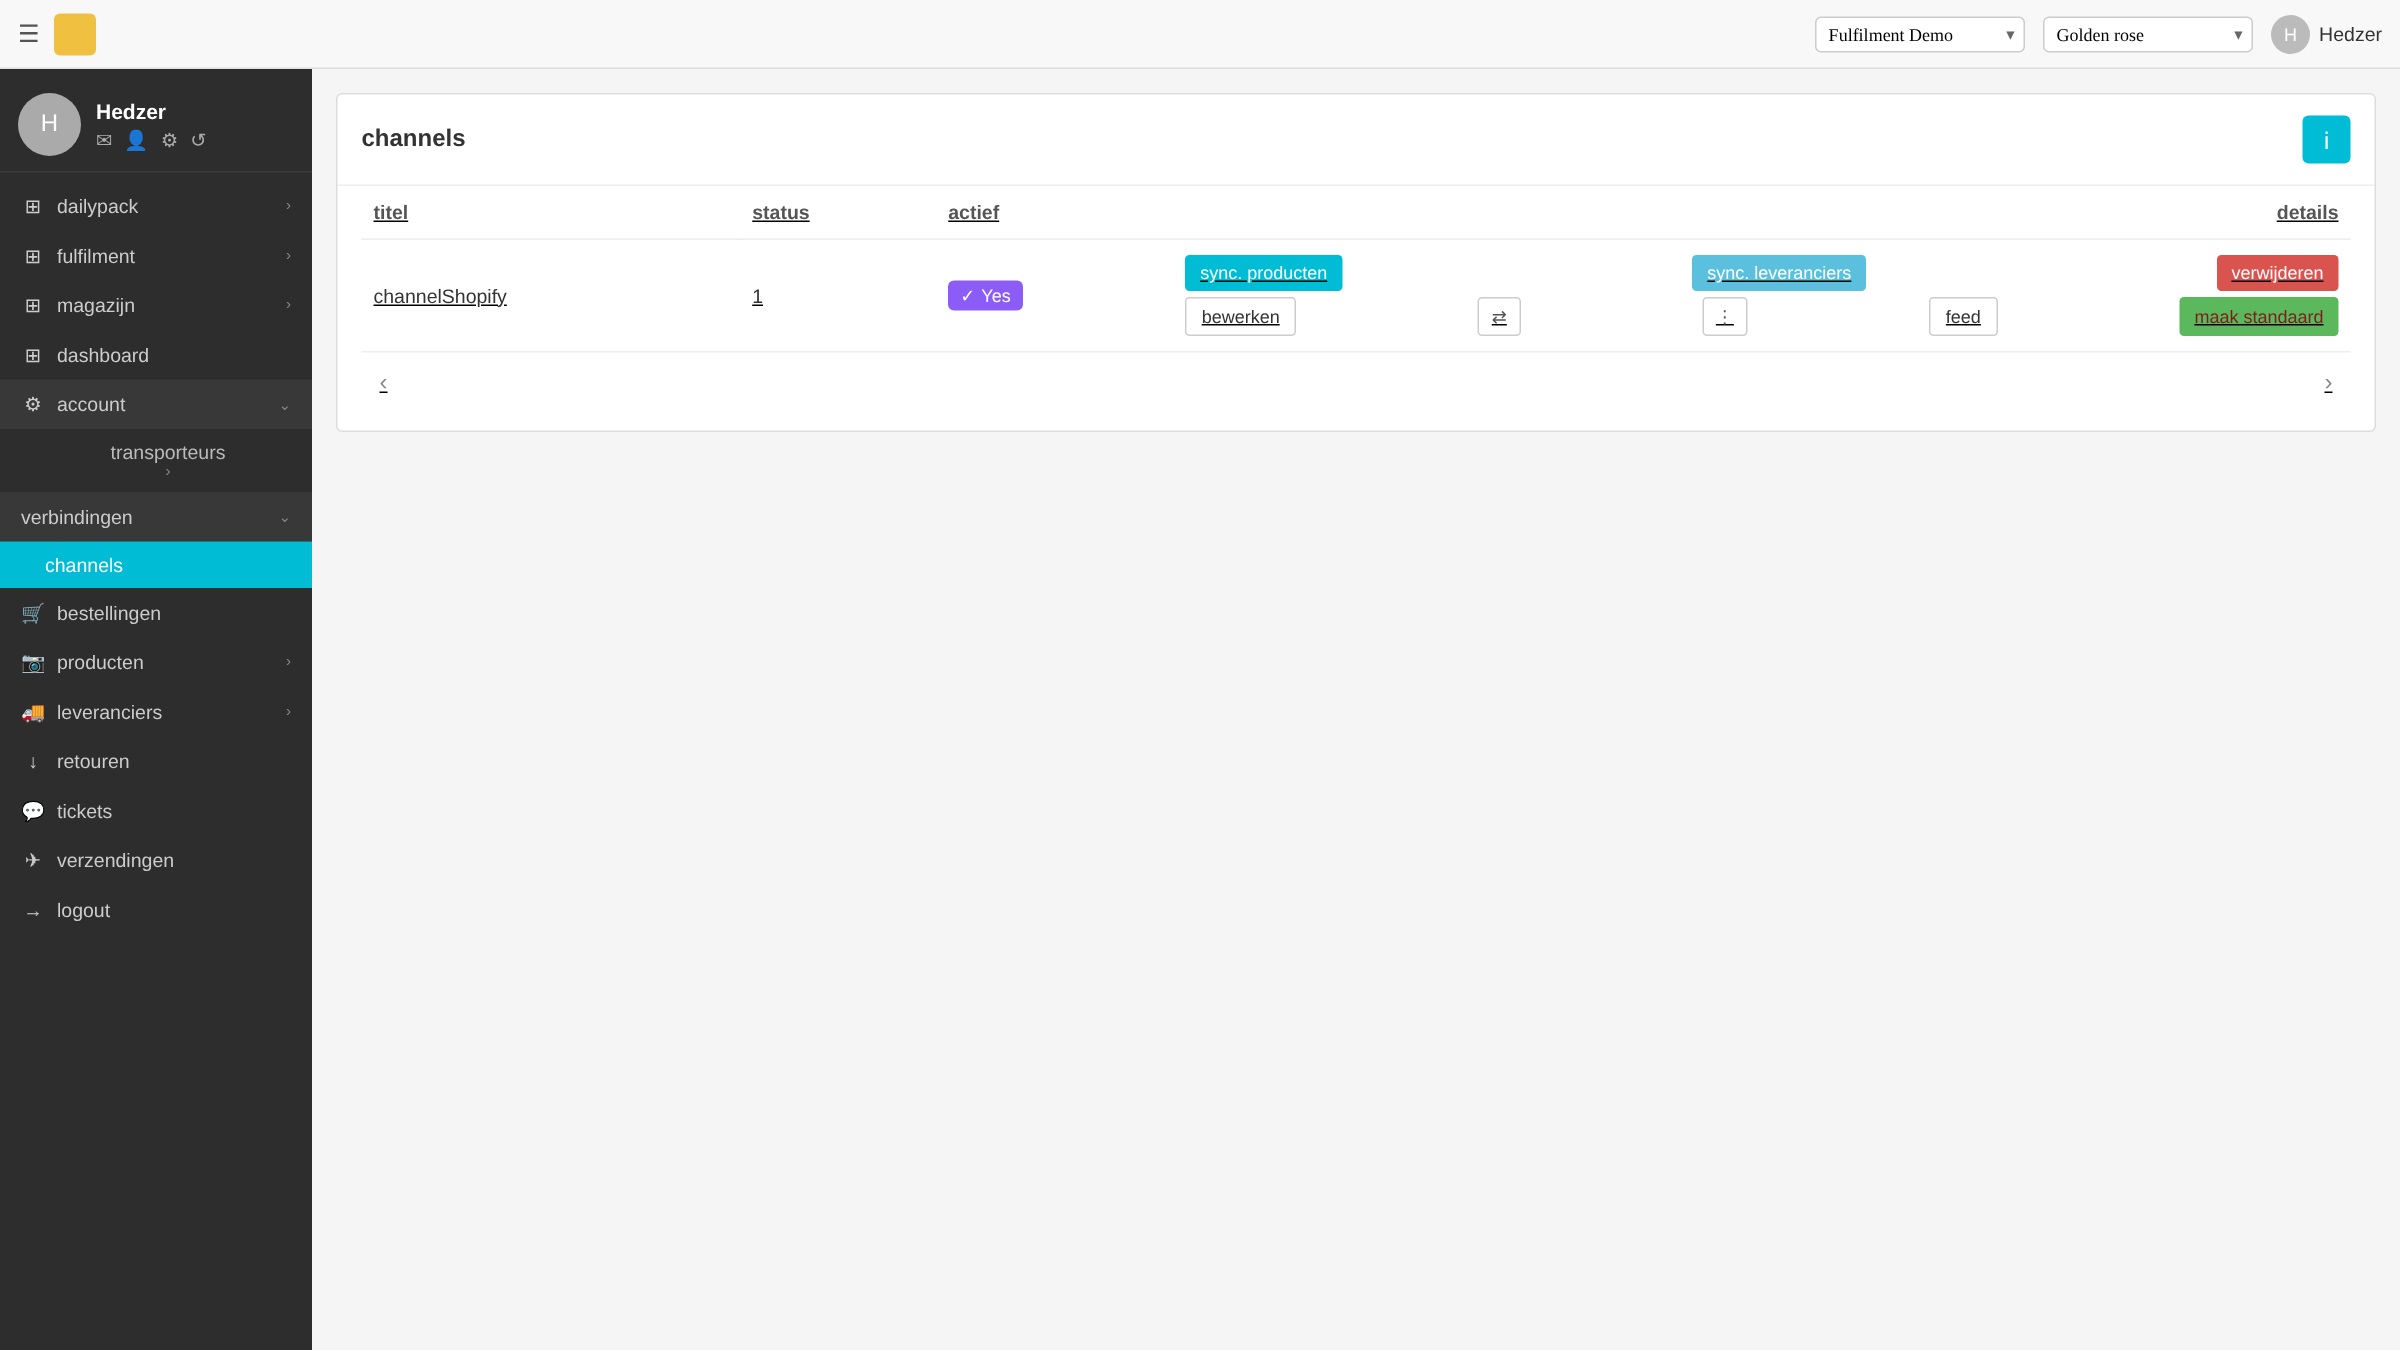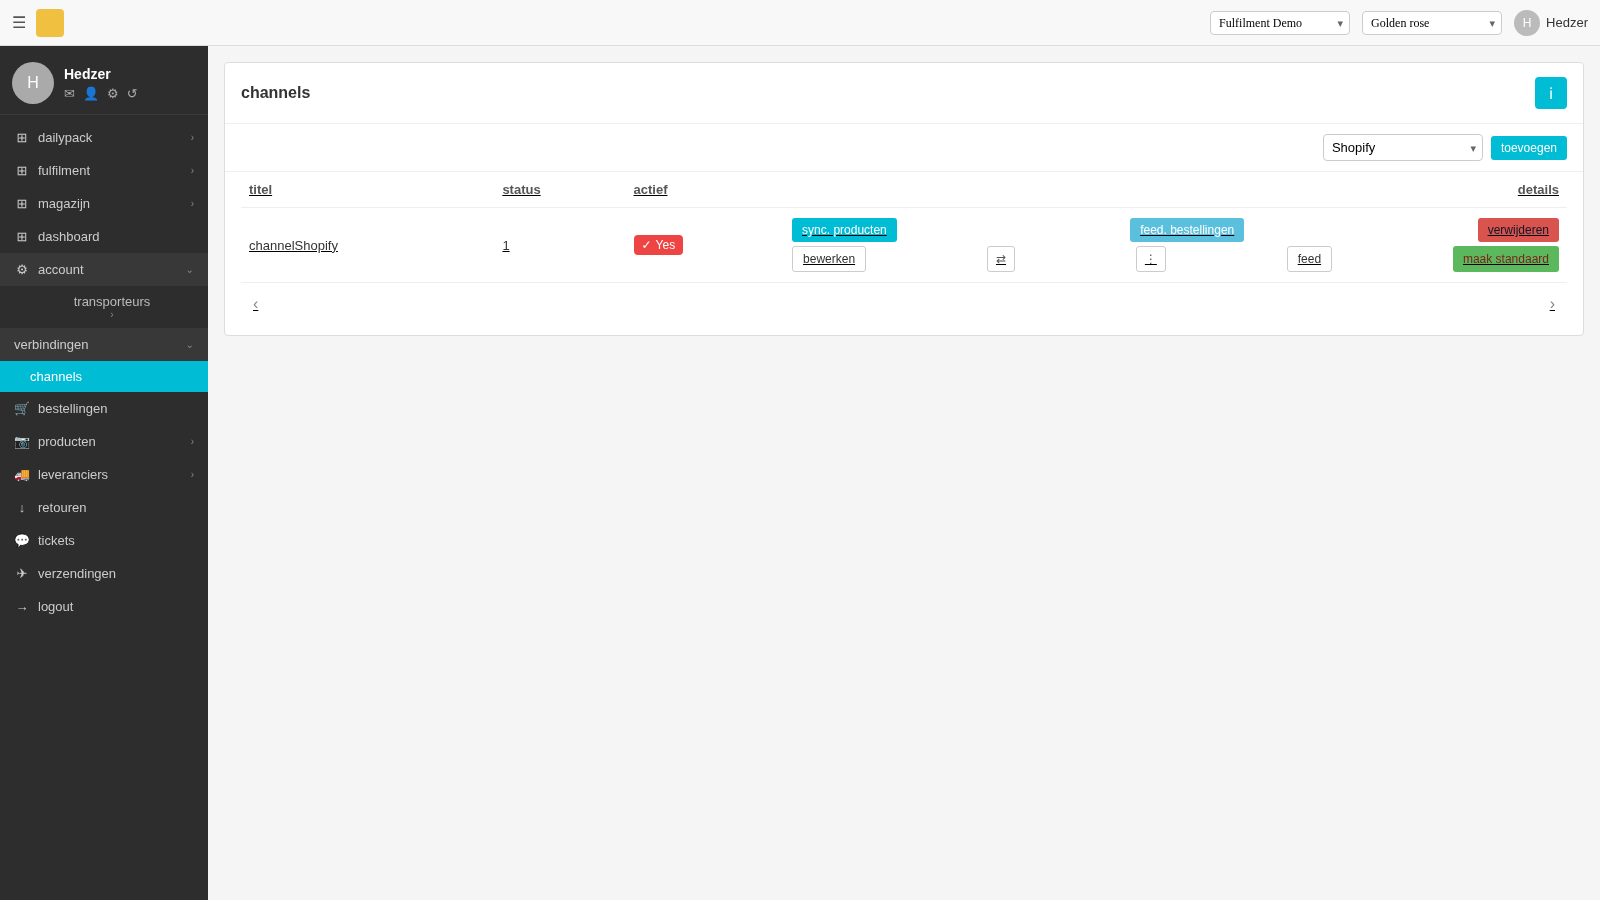--- a/index.html
+++ b/index.html
@@ -147,37 +147,37 @@
 
     
     .table-wrapper { padding: 0 16px 10px; overflow-x: auto; text-decoration: underline; }
     table { width: 100%; border-collapse: collapse; font-size: 13px; }
     th { text-align: left; padding: 10px 8px; color: #555; font-weight: 600; border-bottom: 1px solid #eee; }
     td { padding: 10px 8px; color: #333; vertical-align: middle; }
     tr:not(:last-child) td { border-bottom: 1px solid #f0f0f0; }
     .th-details { text-align: right; }
 
     .badge-yes {
-      background: #ef4444;
+      background: #8b5cf6;
       color: #fff;
       border-radius: 4px;
       padding: 3px 8px;
       font-size: 12px;
       display: inline-flex; align-items: center; gap: 4px;
     }
     .badge-yes::before { content: '✓'; }
 
     .action-buttons { display: flex; flex-wrap: wrap; justify-content: space-between; gap: 4px; }
     .btn {
       border: none; border-radius: 3px;
       padding: 5px 10px; font-size: 12px; cursor: pointer;
     }
     .btn-cyan { background: #00bcd4; color: #fff; }
     .btn-blue { background: #5bc0de; color: #fff; }
-    .btn-red { background: #d9534f; color: #0f172a; }
+    .btn-red { background: #d9534f; color: #ffffff; }
     .btn-green { background: #5cb85c; color: #7f1d1d; }
     .btn-default { background: #fff; color: #333; border: 1px solid #ccc; }
     .btn-icon { background: #fff; border: 1px solid #ccc; color: #555; padding: 5px 8px; }
 
     .table-pagination {
       display: flex; align-items: center; justify-content: space-between;
       padding: 8px 4px;
       border-top: 1px solid #eee;
     }
     .page-arrow { font-size: 16px; color: #888; cursor: pointer; padding: 4px 8px; }
@@ -335,30 +335,20 @@
         </div>
       </div>
     </div>
   </div>
 
   <div class="main">
     <div class="content-area">
       <div class="content-header">
         <h2 class="content-title">channels</h2>
         <button class="info-btn">ℹ</button>
-      </div>
-      <div class="content-toolbar">
-        <div class="toolbar-select-wrap">
-          <select class="toolbar-select">
-            <option>Shopify</option>
-            <option>WooCommerce</option>
-            <option>Magento</option>
-          </select>
-        </div>
-        <button class="btn-add btn">toevoegen</button>
       </div>
       <div class="table-wrapper">
         <table>
           <thead>
             <tr>
               <th>titel</th>
               <th>status</th>
               <th>actief</th>
               <th class="th-details">details</th>
             </tr>
@@ -368,21 +358,21 @@
               <td>channelShopify</td>
               <td>1</td>
               <td>
                 <span class="badge-yes">
                   <span>Yes</span>
                 </span>
               </td>
               <td>
                 <div class="action-buttons">
                   <button class="btn btn-cyan">sync. producten</button>
-                  <button class="btn btn-blue">feed. bestellingen</button>
+                  <button class="btn btn-blue">sync. leveranciers</button>
                   <button class="btn btn-red">verwijderen</button>
                 </div>
                 <div class="action-buttons" style="margin-top:4px;">
                   <button class="btn btn-default">bewerken</button>
                   <button class="btn btn-icon">⇄</button>
                   <button class="btn btn-icon">⋮</button>
                   <button class="btn btn-default">feed</button>
                   <button class="btn btn-green">maak standaard</button>
                 </div>
               </td>

